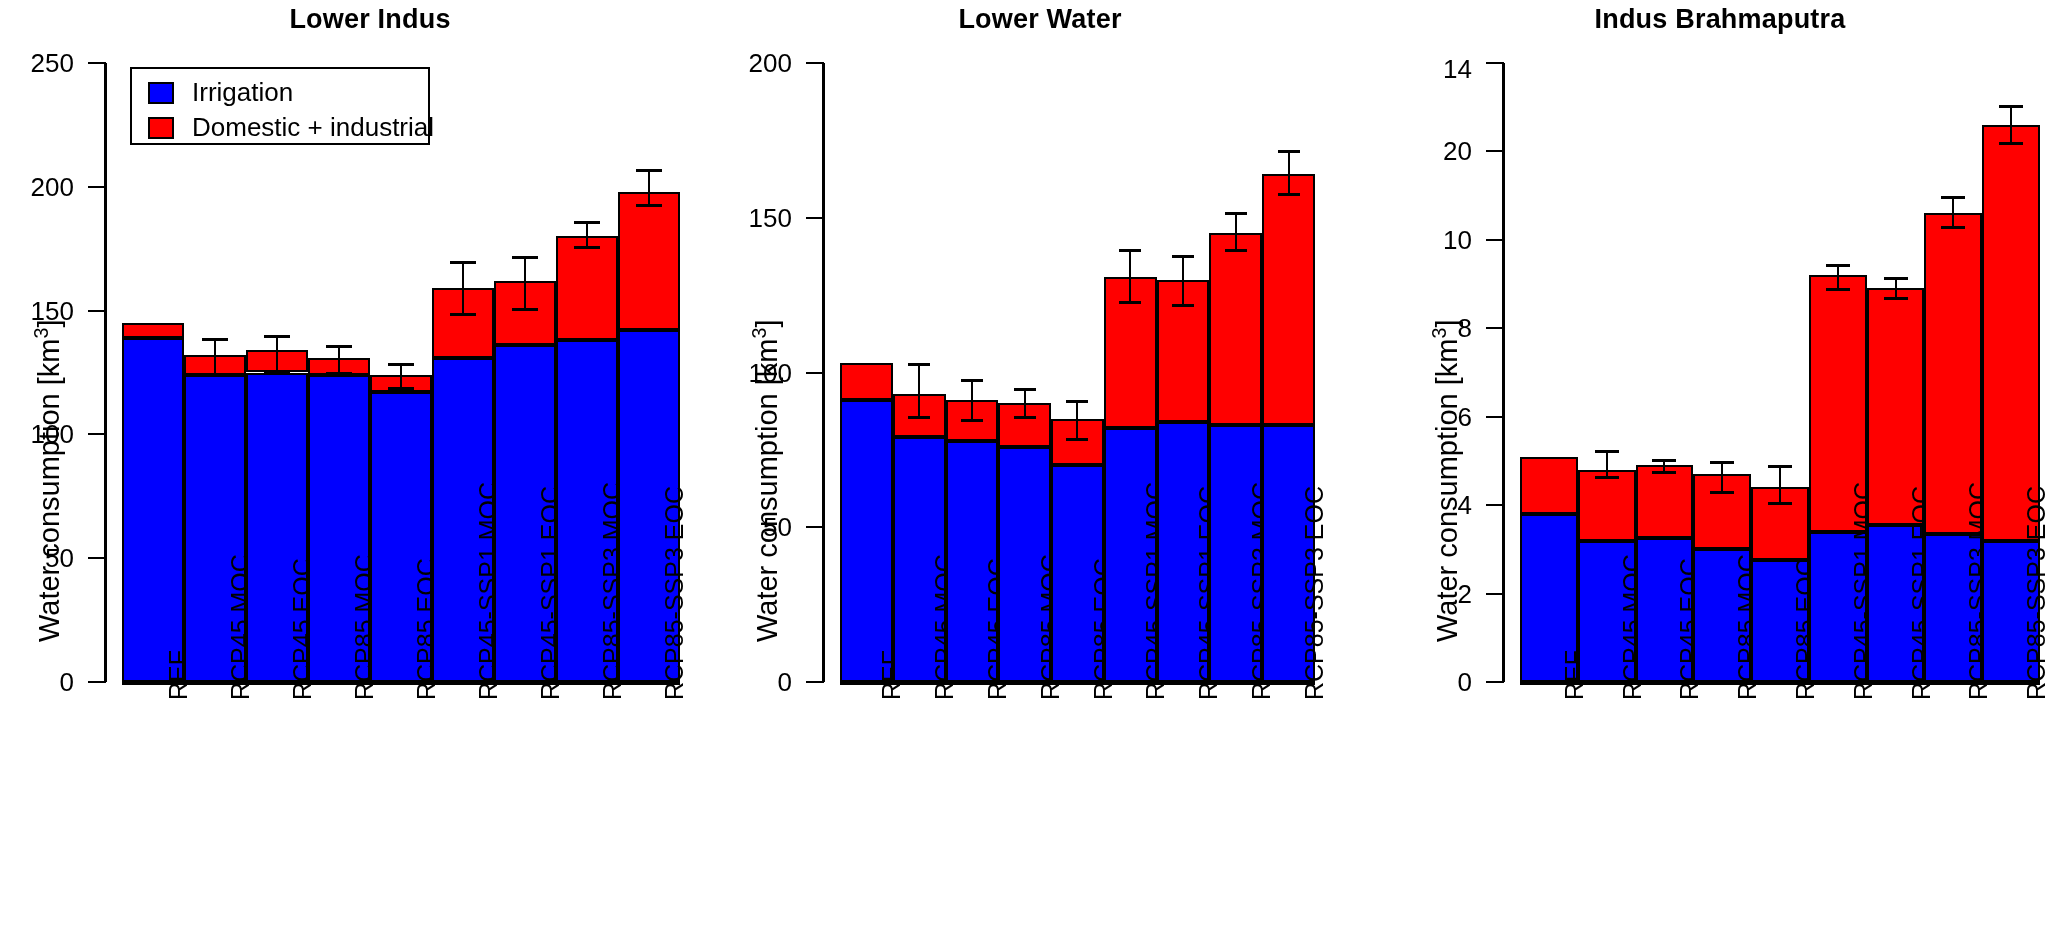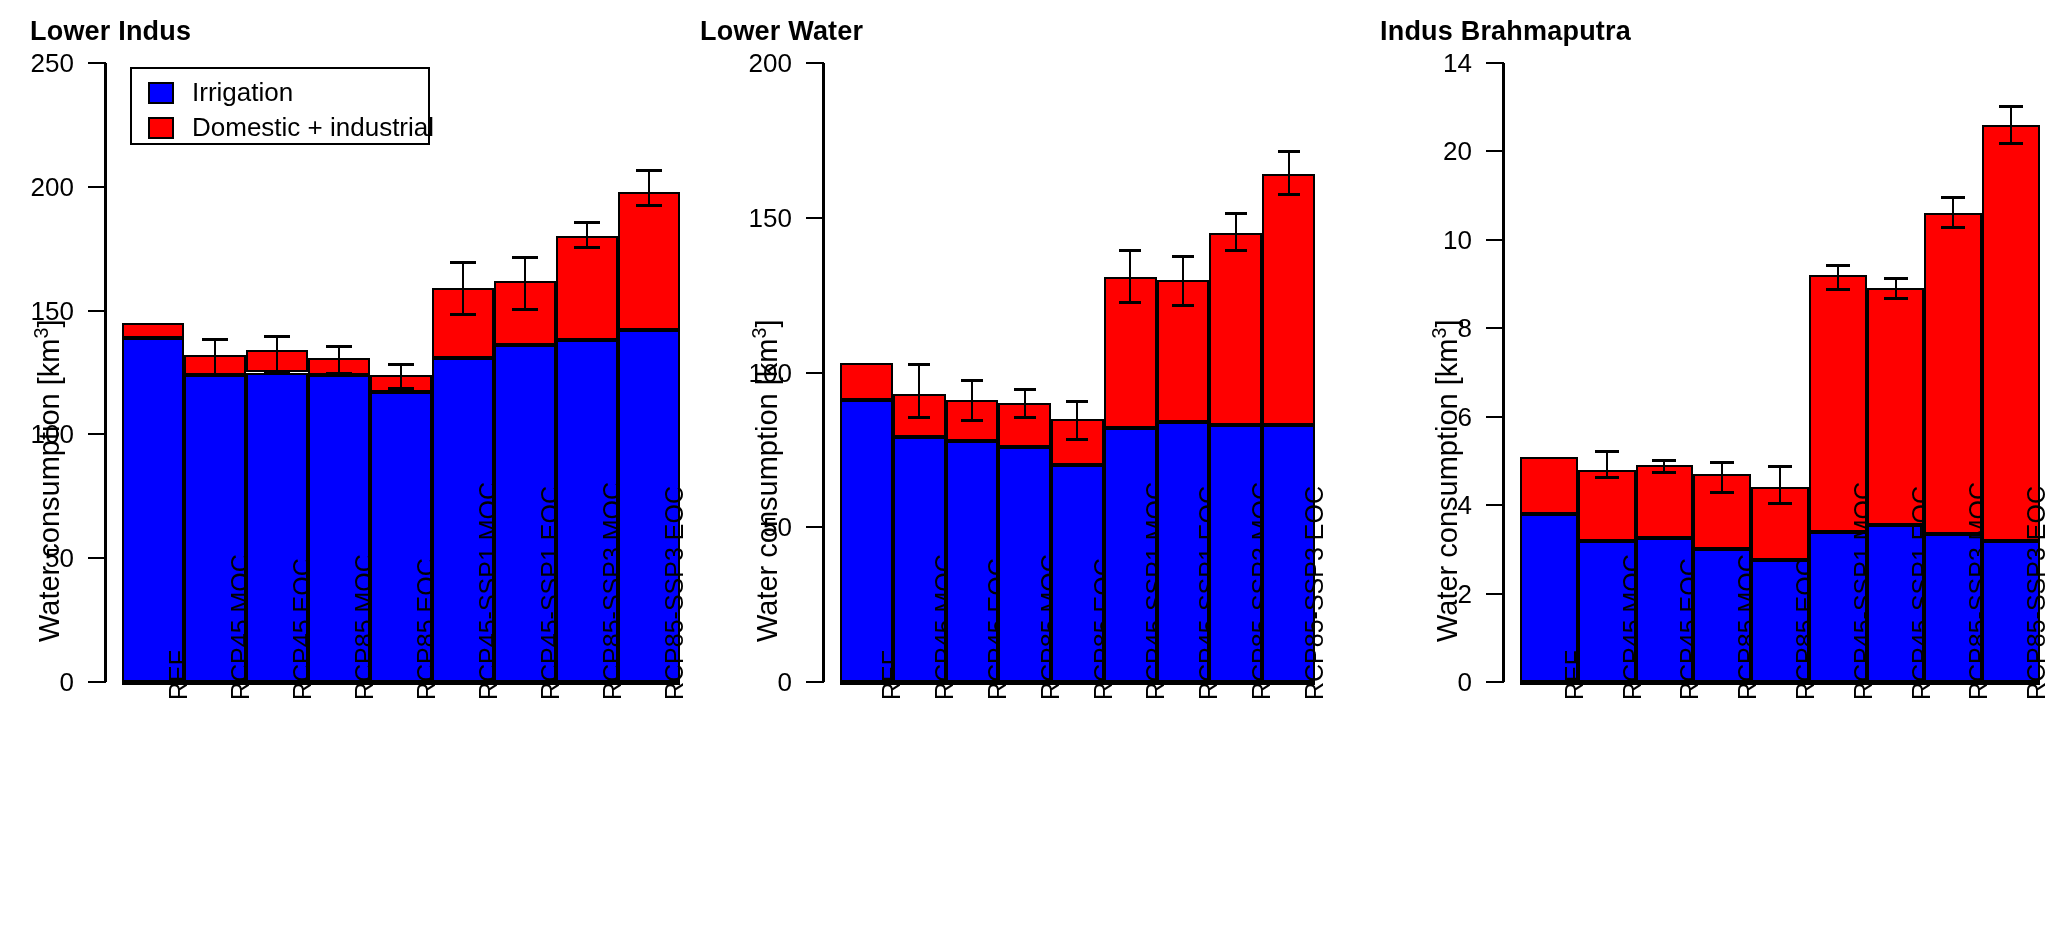--- a/index.html
+++ b/index.html
@@ -1,19 +1,19 @@
 <!DOCTYPE html>
 <html><head>
 <meta charset="utf-8">
 <style>
   html,body{margin:0;padding:0;background:#ffffff;}
   body{width:2067px;height:937px;font-family:"Liberation Sans",sans-serif;color:#000;overflow:hidden;}
   .figure{position:relative;width:2067px;height:937px;background:#fff;}
   .panel{position:absolute;top:0;height:937px;}
-  .panel-title{position:absolute;top:16px;left:0;width:100%;font-size:27px;font-weight:bold;letter-spacing:.2px;}
+  .panel-title{position:absolute;top:4px;left:0;width:100%;text-align:center;font-size:27px;font-weight:bold;letter-spacing:.2px;}
   .ylabel{position:absolute;font-size:29px;white-space:nowrap;transform-origin:0 0;transform:rotate(-90deg);}
   .axis-line{position:absolute;background:#000;}
   .tick{position:absolute;height:2px;background:#000;}
   .ticklabel{position:absolute;font-size:26px;text-align:right;white-space:nowrap;transform:translateY(-50%);}
   .bar{position:absolute;box-sizing:border-box;border:2px solid #000;}
   .bar-blue{background:#0000ff;}
   .bar-red{background:#ff0000;}
   .err{position:absolute;}
   .err-v{position:absolute;width:2px;background:#000;left:50%;margin-left:-1px;}
   .err-cap{position:absolute;height:3px;background:#000;left:50%;}
@@ -253,21 +253,21 @@
       <div class="ticklabel" style="left: 1360px; width: 112px; top: 505.143px;">4</div>
       <div class="tick" style="left: 1486px; top: 415.714px; width: 18px;"></div>
       <div class="ticklabel" style="left: 1360px; width: 112px; top: 416.714px;">6</div>
       <div class="tick" style="left: 1486px; top: 327.286px; width: 18px;"></div>
       <div class="ticklabel" style="left: 1360px; width: 112px; top: 328.286px;">8</div>
       <div class="tick" style="left: 1486px; top: 238.857px; width: 18px;"></div>
       <div class="ticklabel" style="left: 1360px; width: 112px; top: 239.857px;">10</div>
       <div class="tick" style="left: 1486px; top: 150.429px; width: 18px;"></div>
       <div class="ticklabel" style="left: 1360px; width: 112px; top: 151.429px;">20</div>
       <div class="tick" style="left: 1486px; top: 62px; width: 18px;"></div>
-      <div class="ticklabel" style="left: 1360px; width: 112px; top: 63px;">14</div>
+      <div class="ticklabel" style="left: 1360px; width: 112px; top: 69px;">14</div>
       <div class="axis-line" style="left: 1520px; top: 682px; height: 3px; width: 520px;"></div>
       <div class="bar-group" style="position: absolute;">
         <div class="bar bar-blue" style="left: 1520px; width: 57.7778px; top: 513.986px; height: 168.014px;"></div>
         <div class="bar bar-red" style="left: 1520px; width: 57.7778px; top: 456.507px; height: 57.4786px;"></div>
       </div>
       <div class="xlabel" style="left: 1559.89px; top: 700px;">REF</div>
       <div class="bar-group" style="position: absolute;">
         <div class="bar bar-blue" style="left: 1577.78px; width: 57.7778px; top: 540.514px; height: 141.486px;"></div>
         <div class="bar bar-red" style="left: 1577.78px; width: 57.7778px; top: 469.771px; height: 70.7429px;"></div>
         <div class="err" style="left: 1577.78px; width: 57.7778px; top: 449.875px; height: 28.7393px;">

